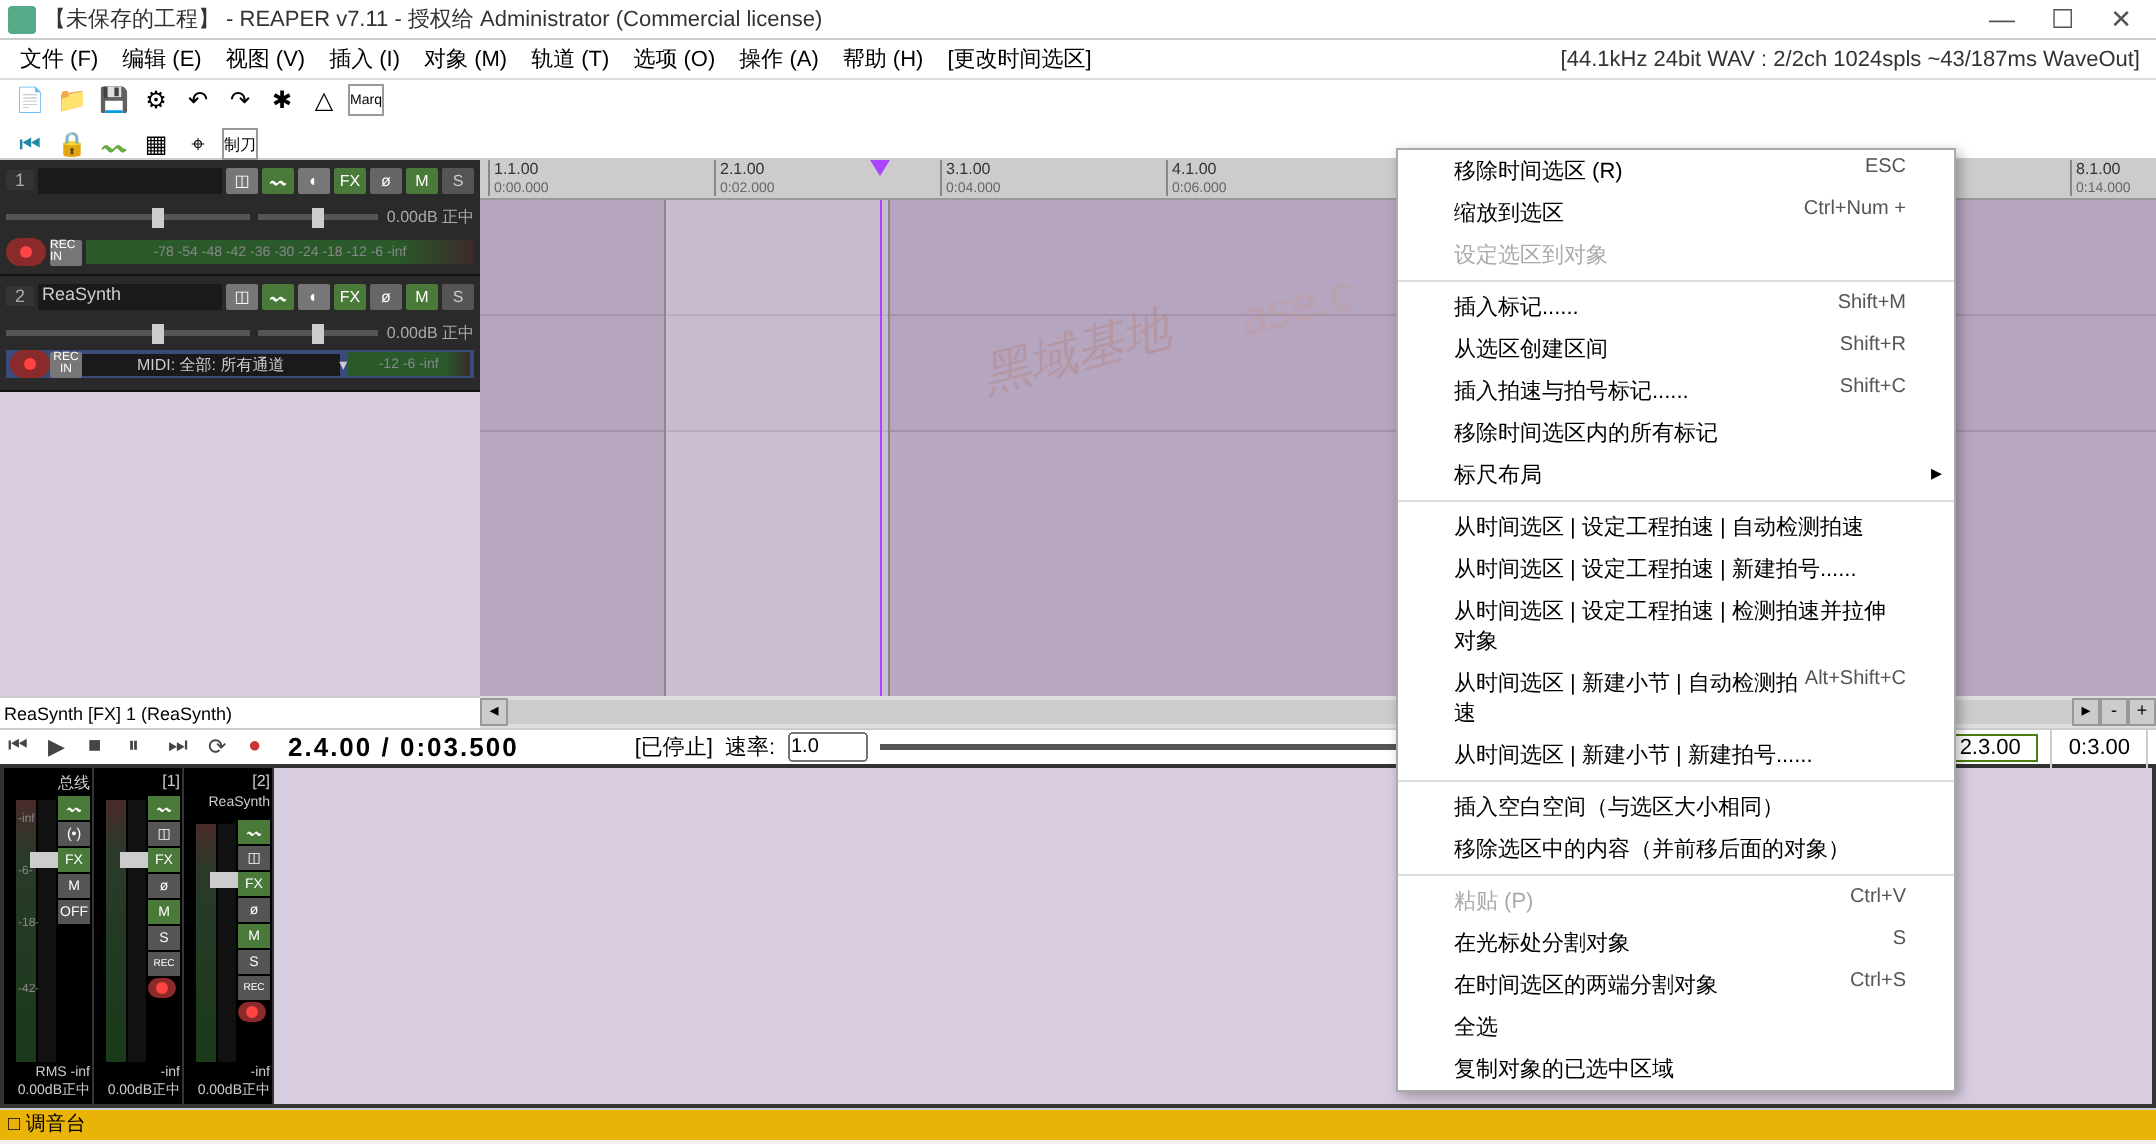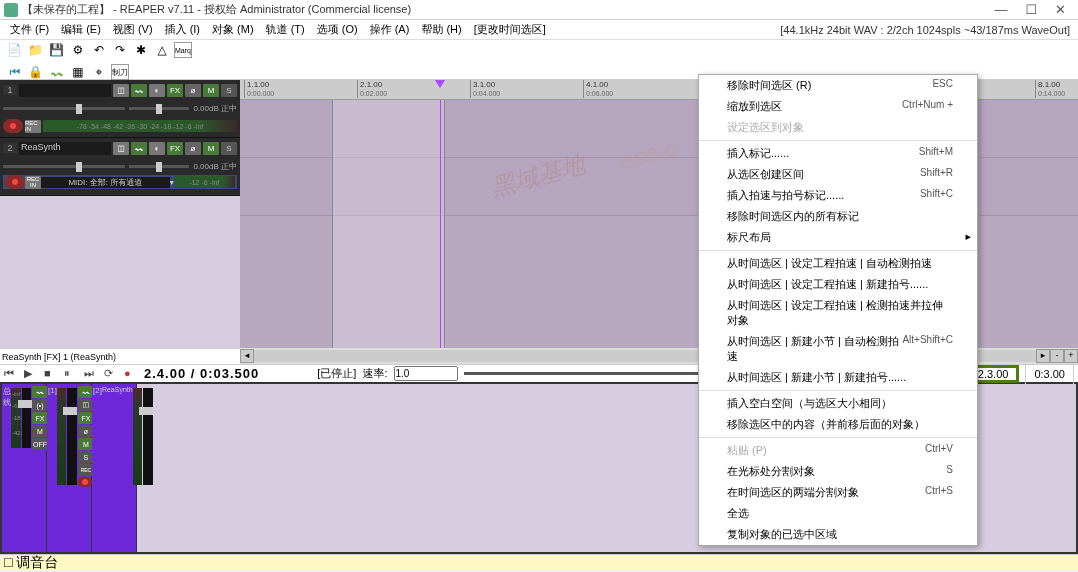--- a/index.html
+++ b/index.html
@@ -47,33 +47,33 @@
 .cursor-line { position: absolute; top: 0; bottom: 0; width: 1px; background: #a4f; }
 .cursor-tri { position: absolute; top: 0; width: 0; height: 0; border-left: 5px solid transparent; border-right: 5px solid transparent; border-top: 8px solid #a4f; }
 .watermark { position: absolute; font-size: 24px; color: rgba(180,120,100,0.3); font-style: italic; transform: rotate(-15deg); pointer-events: none; }
 .hscroll { height: 16px; background: #ddd; display: flex; align-items: center; }
 .hscroll-btn { width: 14px; height: 14px; background: #ccc; border: 1px solid #999; text-align: center; font-size: 9px; cursor: pointer; }
 .status-strip { height: 16px; background: #fff; display: flex; align-items: center; font-size: 9px; padding: 0 2px; border-top: 1px solid #ccc; }
 .transport { height: 18px; background: #fff; display: flex; align-items: center; padding: 0 4px; gap: 6px; border-top: 1px solid #ccc; }
 .tp-btn { width: 14px; height: 14px; cursor: pointer; font-size: 11px; color: #444; }
 .big-time { font-size: 13px; font-weight: bold; letter-spacing: 1px; }
 .mixer { height: 172px; background: #333; display: flex; padding: 2px; gap: 1px; }
-.mixer-ch { width: 44px; background: #6d28d9; display: flex; flex-direction: row; align-items: flex-start; padding: 2px 1px; font-size: 8px; color: #ccc; }
+.mixer-ch { width: 44px; background: #000000; display: flex; flex-direction: column; align-items: flex-end; padding: 2px 1px; font-size: 8px; color: #ccc; }
 .mixer-ch.wide { width: 44px; }
 .ch-title { height: 12px; font-size: 8px; }
 .ch-btns-v { display: flex; flex-direction: column; gap: 1px; }
 .ch-btn { width: 16px; height: 12px; font-size: 7px; background: #4a7a3a; color: #fff; display: flex; align-items: center; justify-content: center; }
 .ch-btn.off { background: #555; }
 .vmeter { width: 14px; flex: 1; background: linear-gradient(180deg, #4a2a2a 0%, #2a3a2a 20%, #1a3a1a 100%); margin: 2px 0; position: relative; }
 .vmeter .tick { position: absolute; font-size: 6px; color: #888; left: 1px; }
 .fader-track { width: 5px; flex: 1; background: #111; margin: 2px 0; position: relative; }
 .fader-thumb { position: absolute; width: 14px; height: 8px; background: #ccc; left: -4px; top: 20%; }
 .ch-bottom { font-size: 7px; text-align: center; }
 .mixer-right { flex: 1; background: #d8cce0; }
-.bottom-bar { height: 16px; background: #fef9c3; display: flex; align-items: center; font-size: 14px; padding: 0 4px; border-top: 1px solid #ccc; }
+.bottom-bar { height: 16px; background: #eab308; display: flex; align-items: flex-start; font-size: 10px; padding: 0 4px; border-top: 1px solid #ccc; }
 .context-menu { position: absolute; top: 74px; right: 100px; width: 280px; background: #fff; border: 1px solid #aaa; box-shadow: 2px 2px 6px rgba(0,0,0,0.3); font-size: 11px; z-index: 100; }
 .cm-item { padding: 3px 24px 3px 28px; display: flex; justify-content: space-between; cursor: pointer; position: relative; }
 .cm-item.disabled { color: #aaa; cursor: default; }
 .cm-sep { height: 1px; background: #ddd; margin: 2px 0; }
 .cm-shortcut { color: #555; font-size: 10px; }
 .cm-item .sub { position: absolute; right: 6px; }
 </style>
 </head>
 <body>
 
@@ -214,23 +214,23 @@
   <span class="tp-btn">⏮</span>
   <span class="tp-btn">▶</span>
   <span class="tp-btn">■</span>
   <span class="tp-btn">⏸</span>
   <span class="tp-btn">⏭</span>
   <span class="tp-btn">⟳</span>
   <span class="tp-btn" style="color:#c33;">●</span>
   <span class="big-time">2.4.00 / 0:03.500</span>
   <span style="margin-left:52px;">[已停止]</span>
   <span style="margin-left:auto;">速率:</span>
-  <input type="text" style="width: 64px; font-size: 10px;" value="1.0">
+  <input type="text" style="width: 40px; font-size: 10px;" value="1.0">
   <div class="slider" style="width:80px;"></div>
-  <span style="margin-left:240px;border:3px solid #4d7c0f;padding:0 8px;">2.3.00</span>
+  <span style="margin-left:240px;border:1px solid #4d7c0f;padding:0 8px;">2.3.00</span>
   <span style="border:1px solid #ccc;padding:14px 8px;">0:3.00</span>
 </div>
 
 <div class="mixer">
   <div class="mixer-ch wide">
     <div class="ch-title">总线</div>
     <div style="display:flex;gap:1px;flex:1;">
       <div class="vmeter">
         <span class="tick" style="top:5%">-inf</span>
           <span class="tick" style="top:25%">-6-</span>

